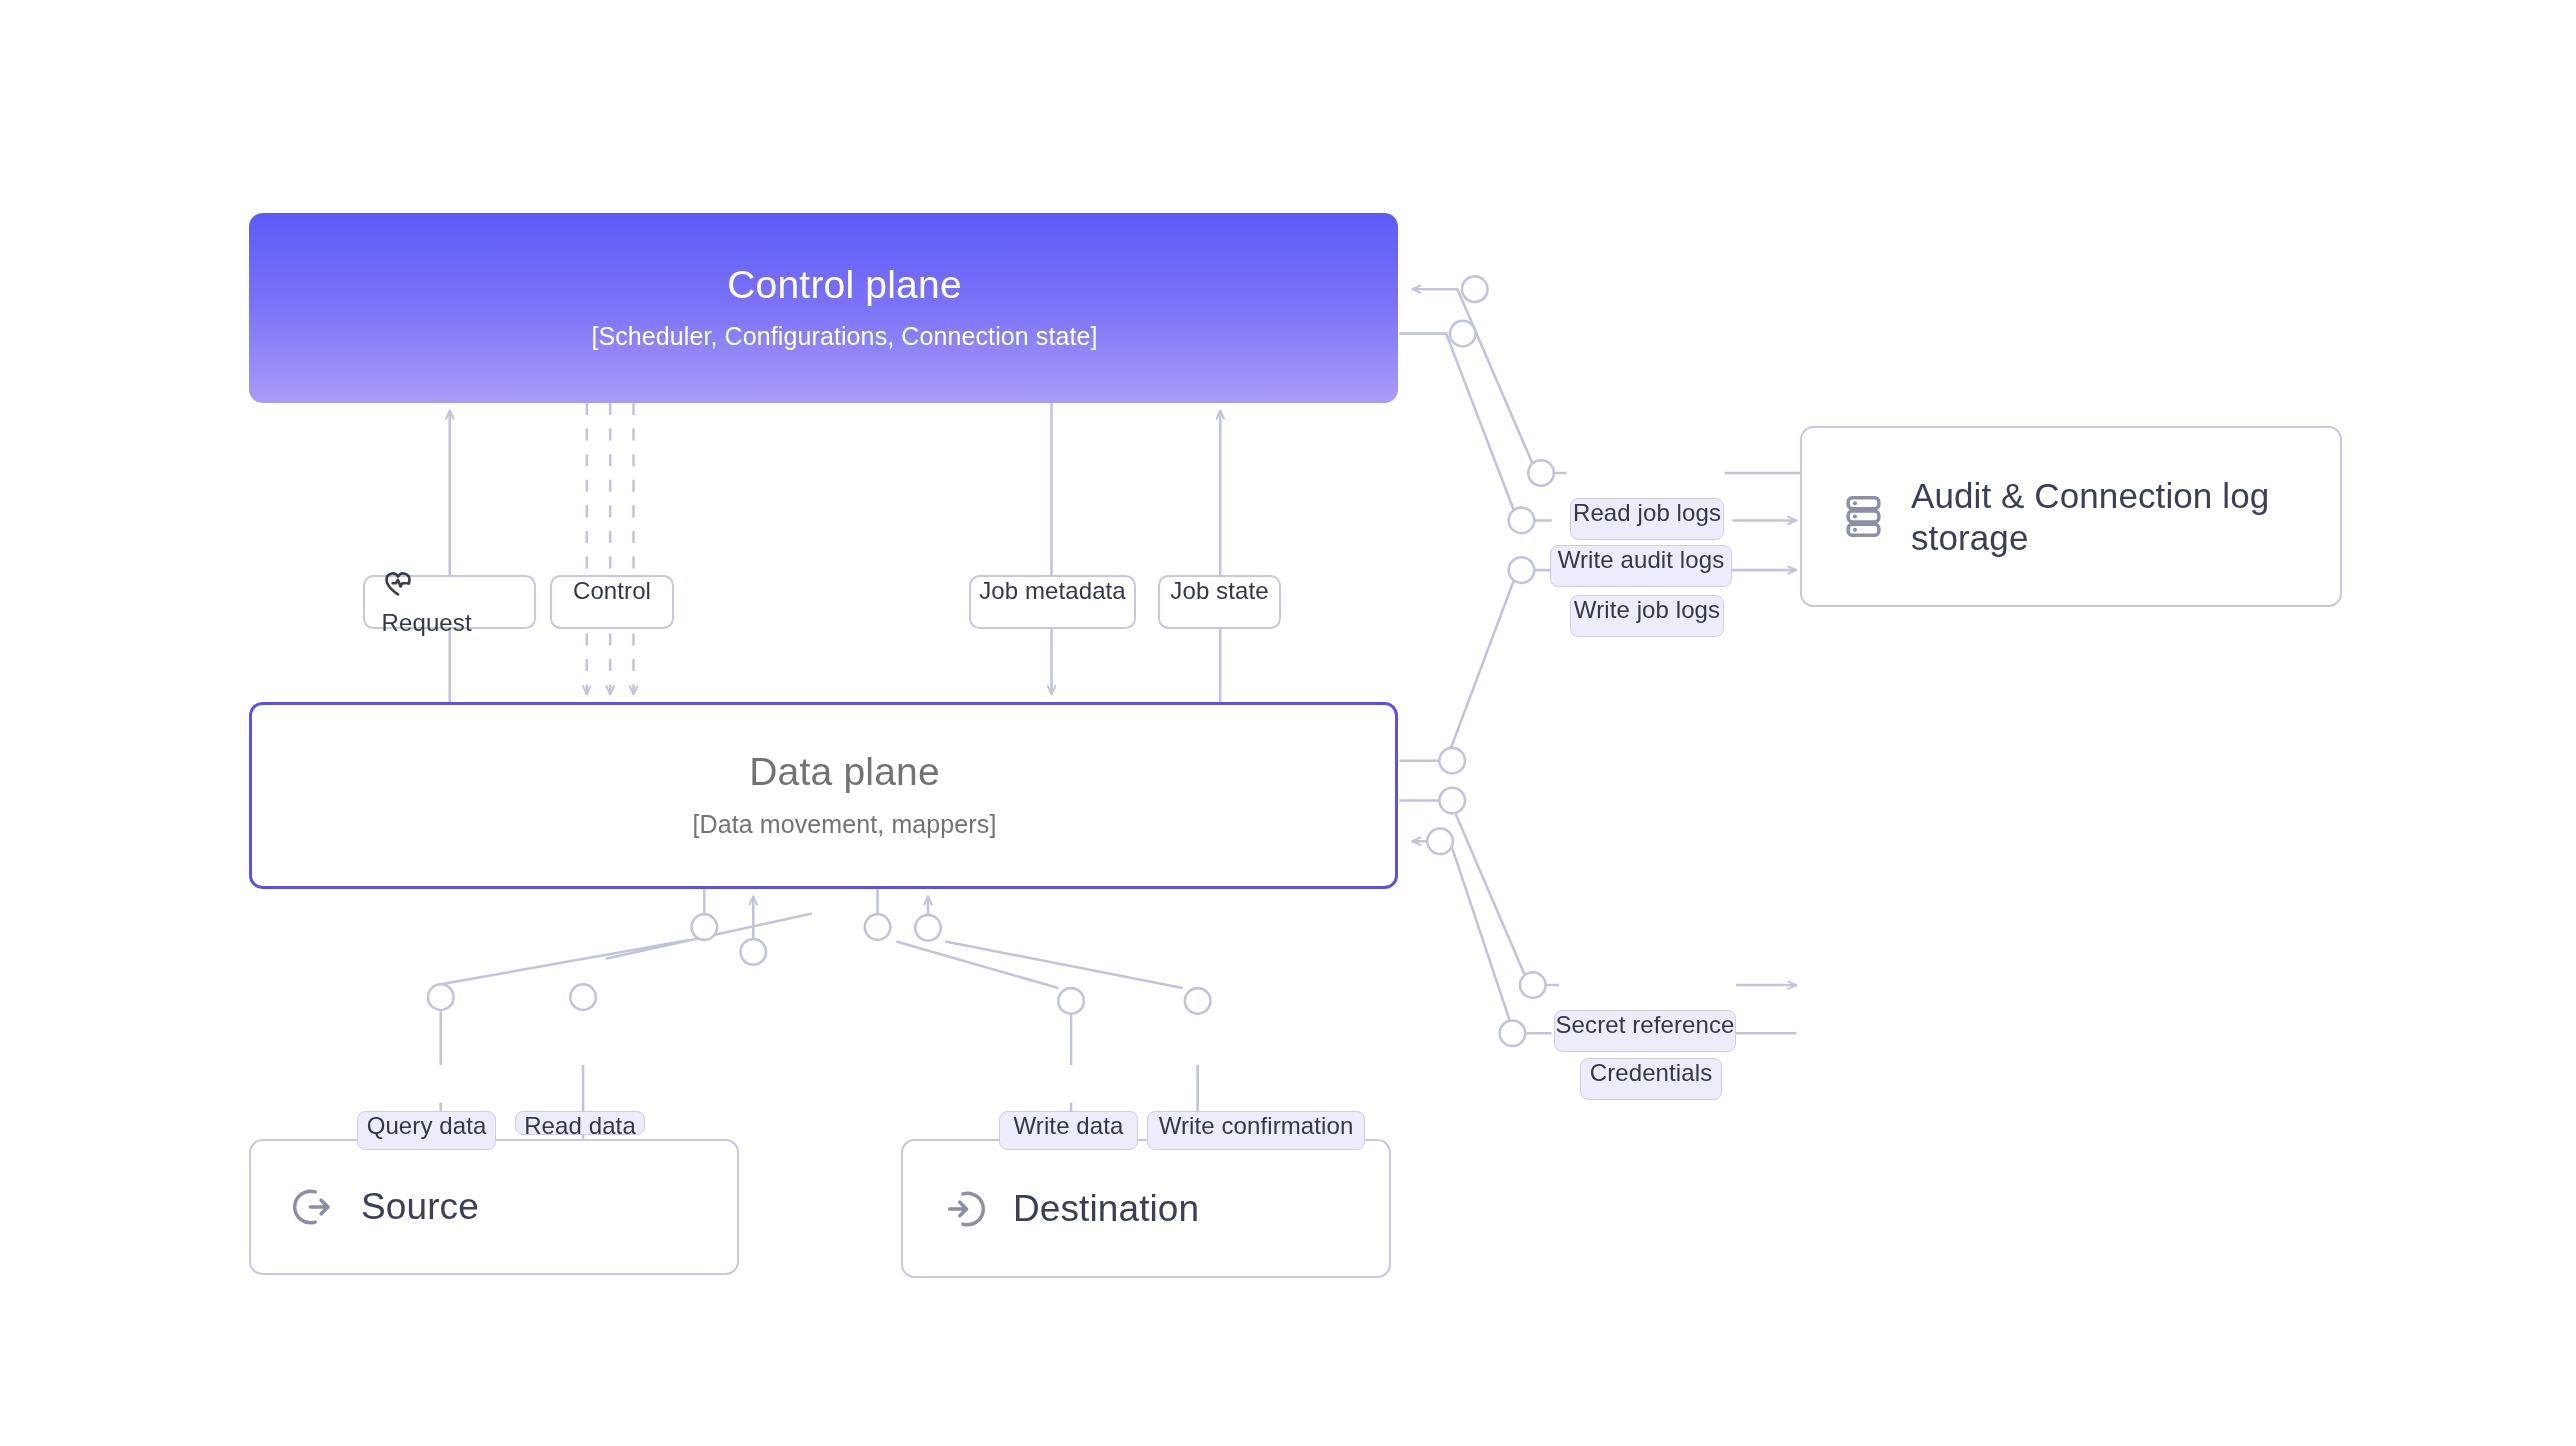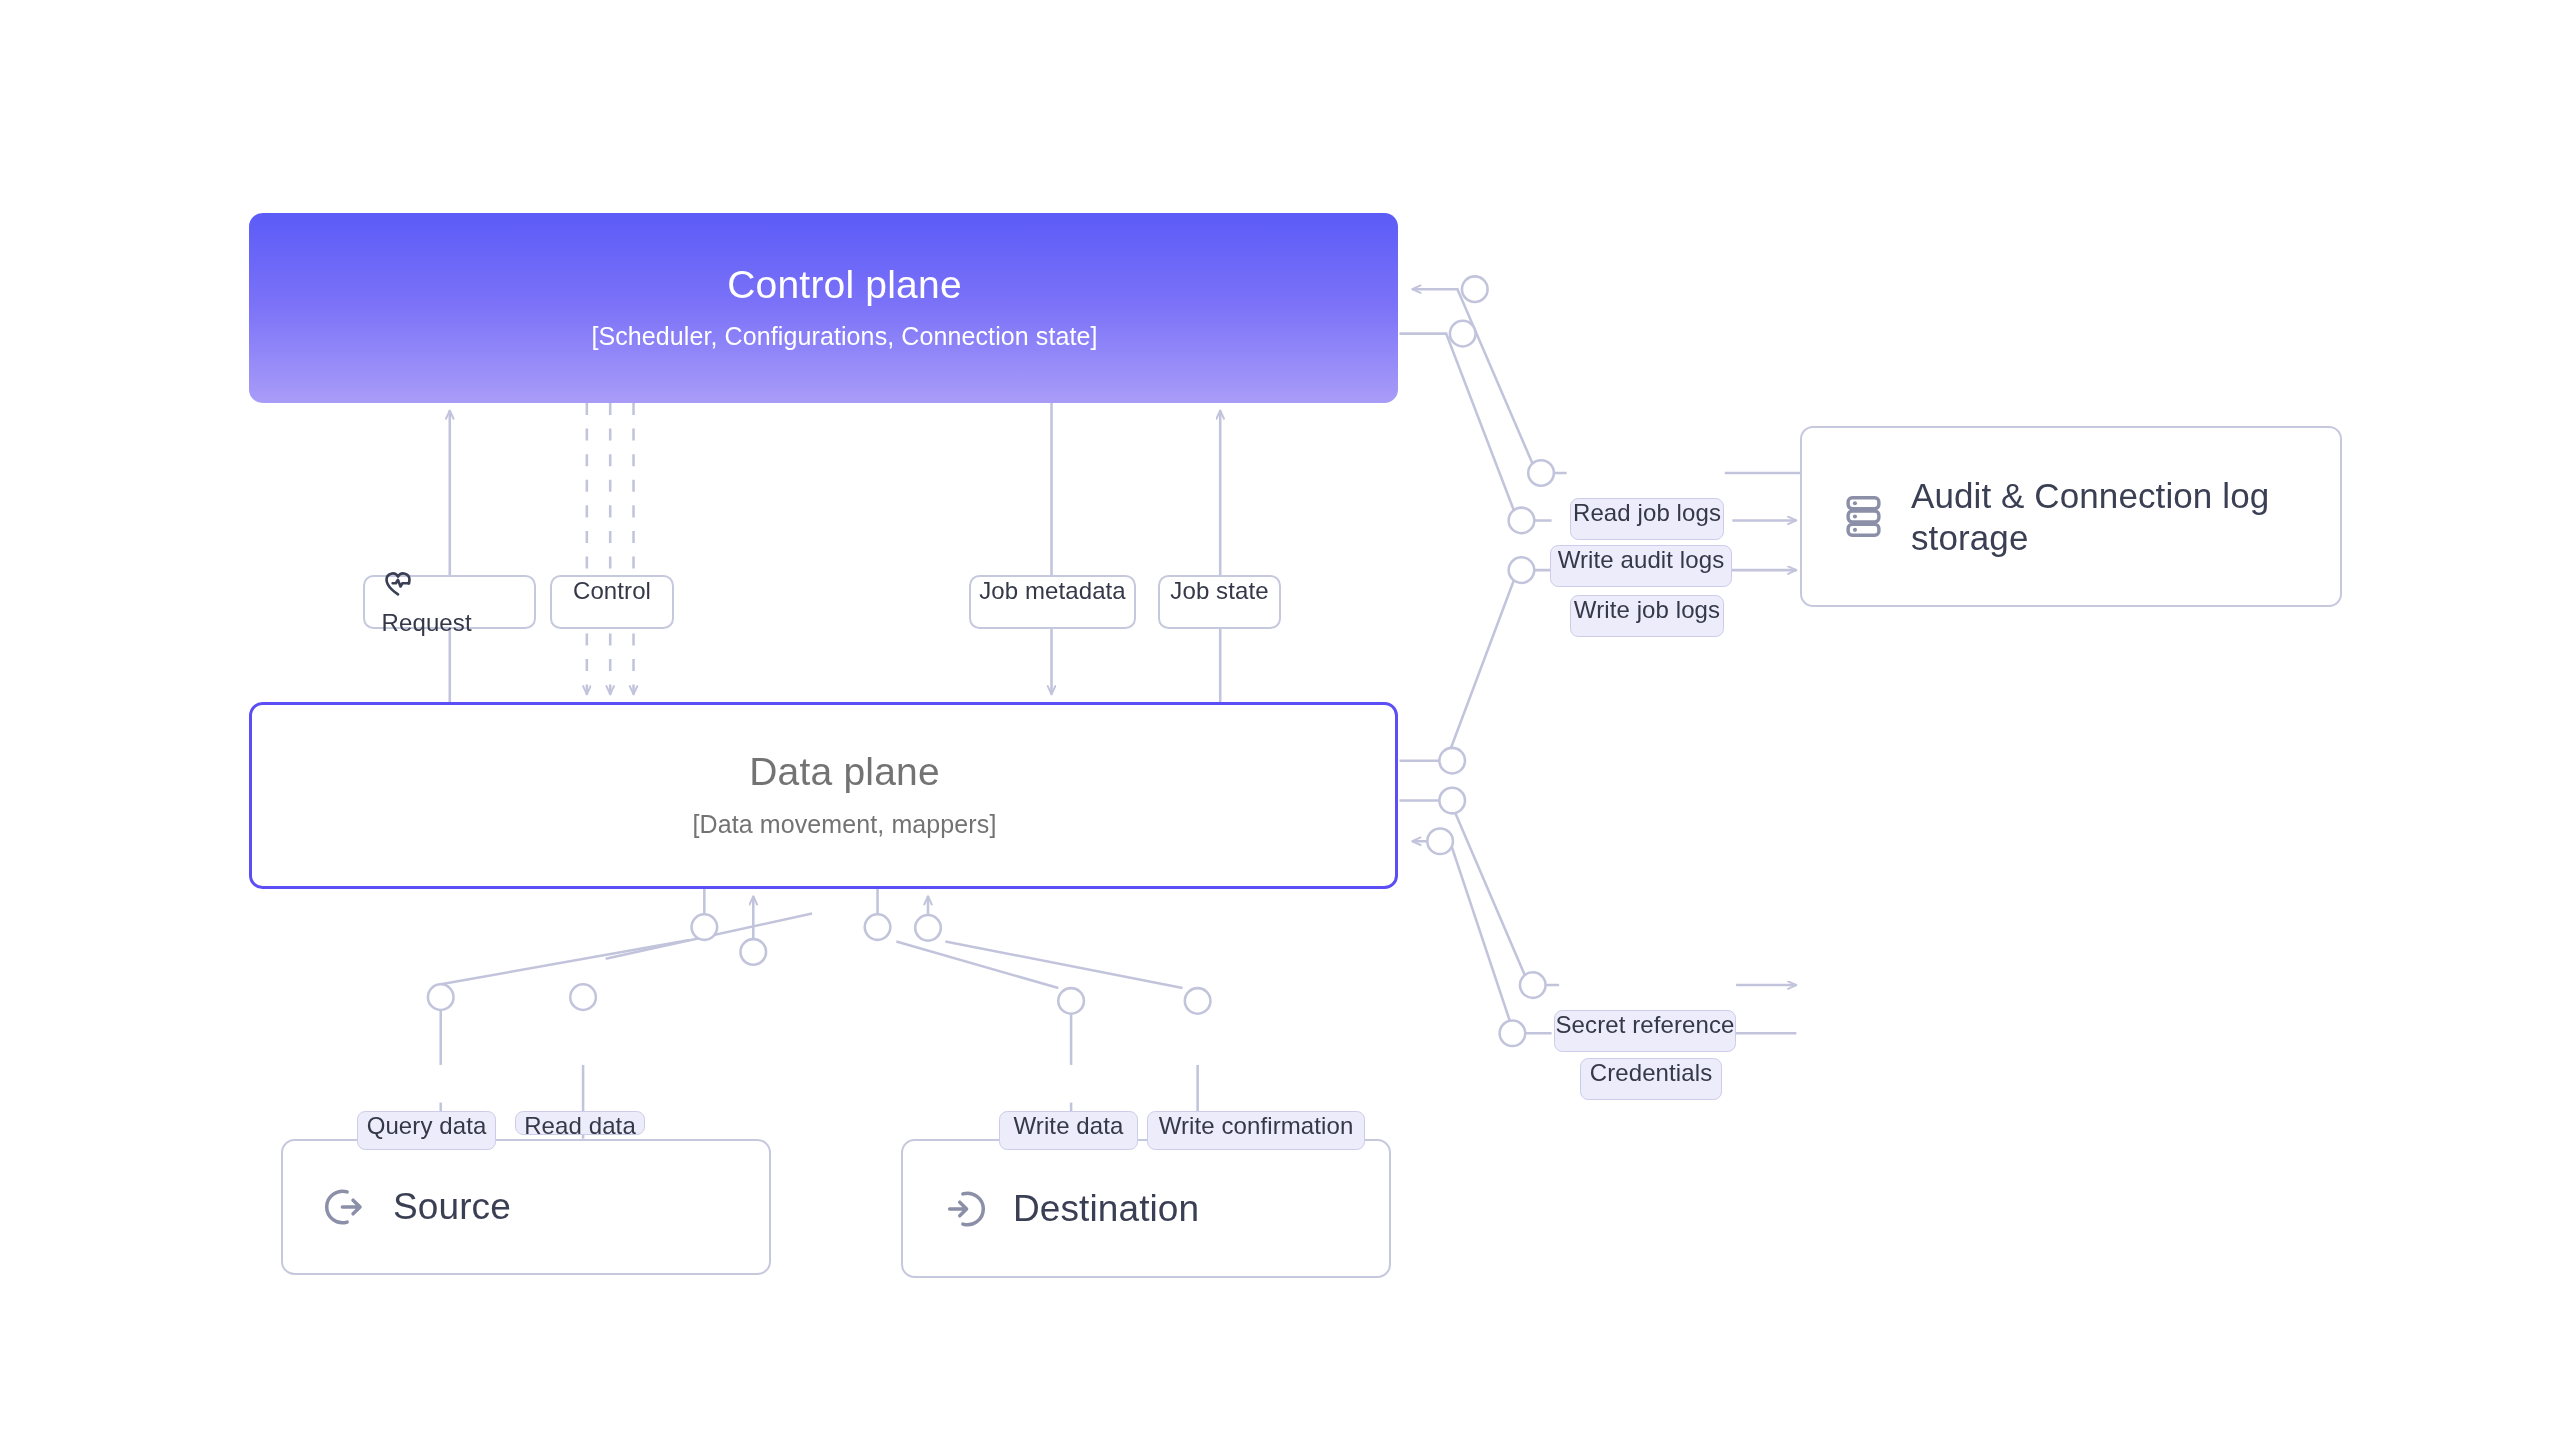--- a/index.html
+++ b/index.html
@@ -18,23 +18,23 @@
      background:linear-gradient(180deg,#5b5bf7 0%,#7b72f8 48%,#a99cf8 100%);}
   #control-plane .ttl{font-weight:400;}
   #data-plane{left:249px;top:702px;width:1149px;height:187px;background:#fff;
      border:3px solid #5b4ef5;color:#737373;}
 
   
   .card{position:absolute;box-sizing:border-box;background:#fff;
         border:2.3px solid #c6c8de;border-radius:13.6px;display:flex;align-items:center;
         padding-left:41px;gap:27px;color:#3b3f54;}
   .card .ctxt{font-size:35px;line-height:1.18;letter-spacing:0.1px;}
-  #audit-card{left:1800px;top:426px;width:542px;height:181px;border-radius:13px;}
+  #audit-card{left:1800px;top:426px;width:542px;height:181px;}
   #secret-card{left:1800px;top:931px;width:542px;height:136px;}
-  #source-card{left:249px;top:1139px;width:490px;height:136px;margin-left:32px;}
+  #source-card{left:249px;top:1139px;width:490px;height:136px;}
   #dest-card{left:901px;top:1139px;width:490px;height:139px;}
   #source-card .ctxt,#dest-card .ctxt{font-size:37px;}
   .card svg{flex:0 0 auto;}
 
   
   .lab{position:absolute;box-sizing:border-box;display:flex;align-items:flex-start;
        justify-content:center;gap:10.5px;border-radius:8.3px;white-space:nowrap;
        font-size:24px;color:#343848;letter-spacing:0.1px;margin-top:46px;}
   .lab.fill{background:#ececfa;border:1.5px solid #ccccea;}
   .lab.plain{background:#fff;border:2.3px solid #c6c8de;border-radius:10.5px;}

